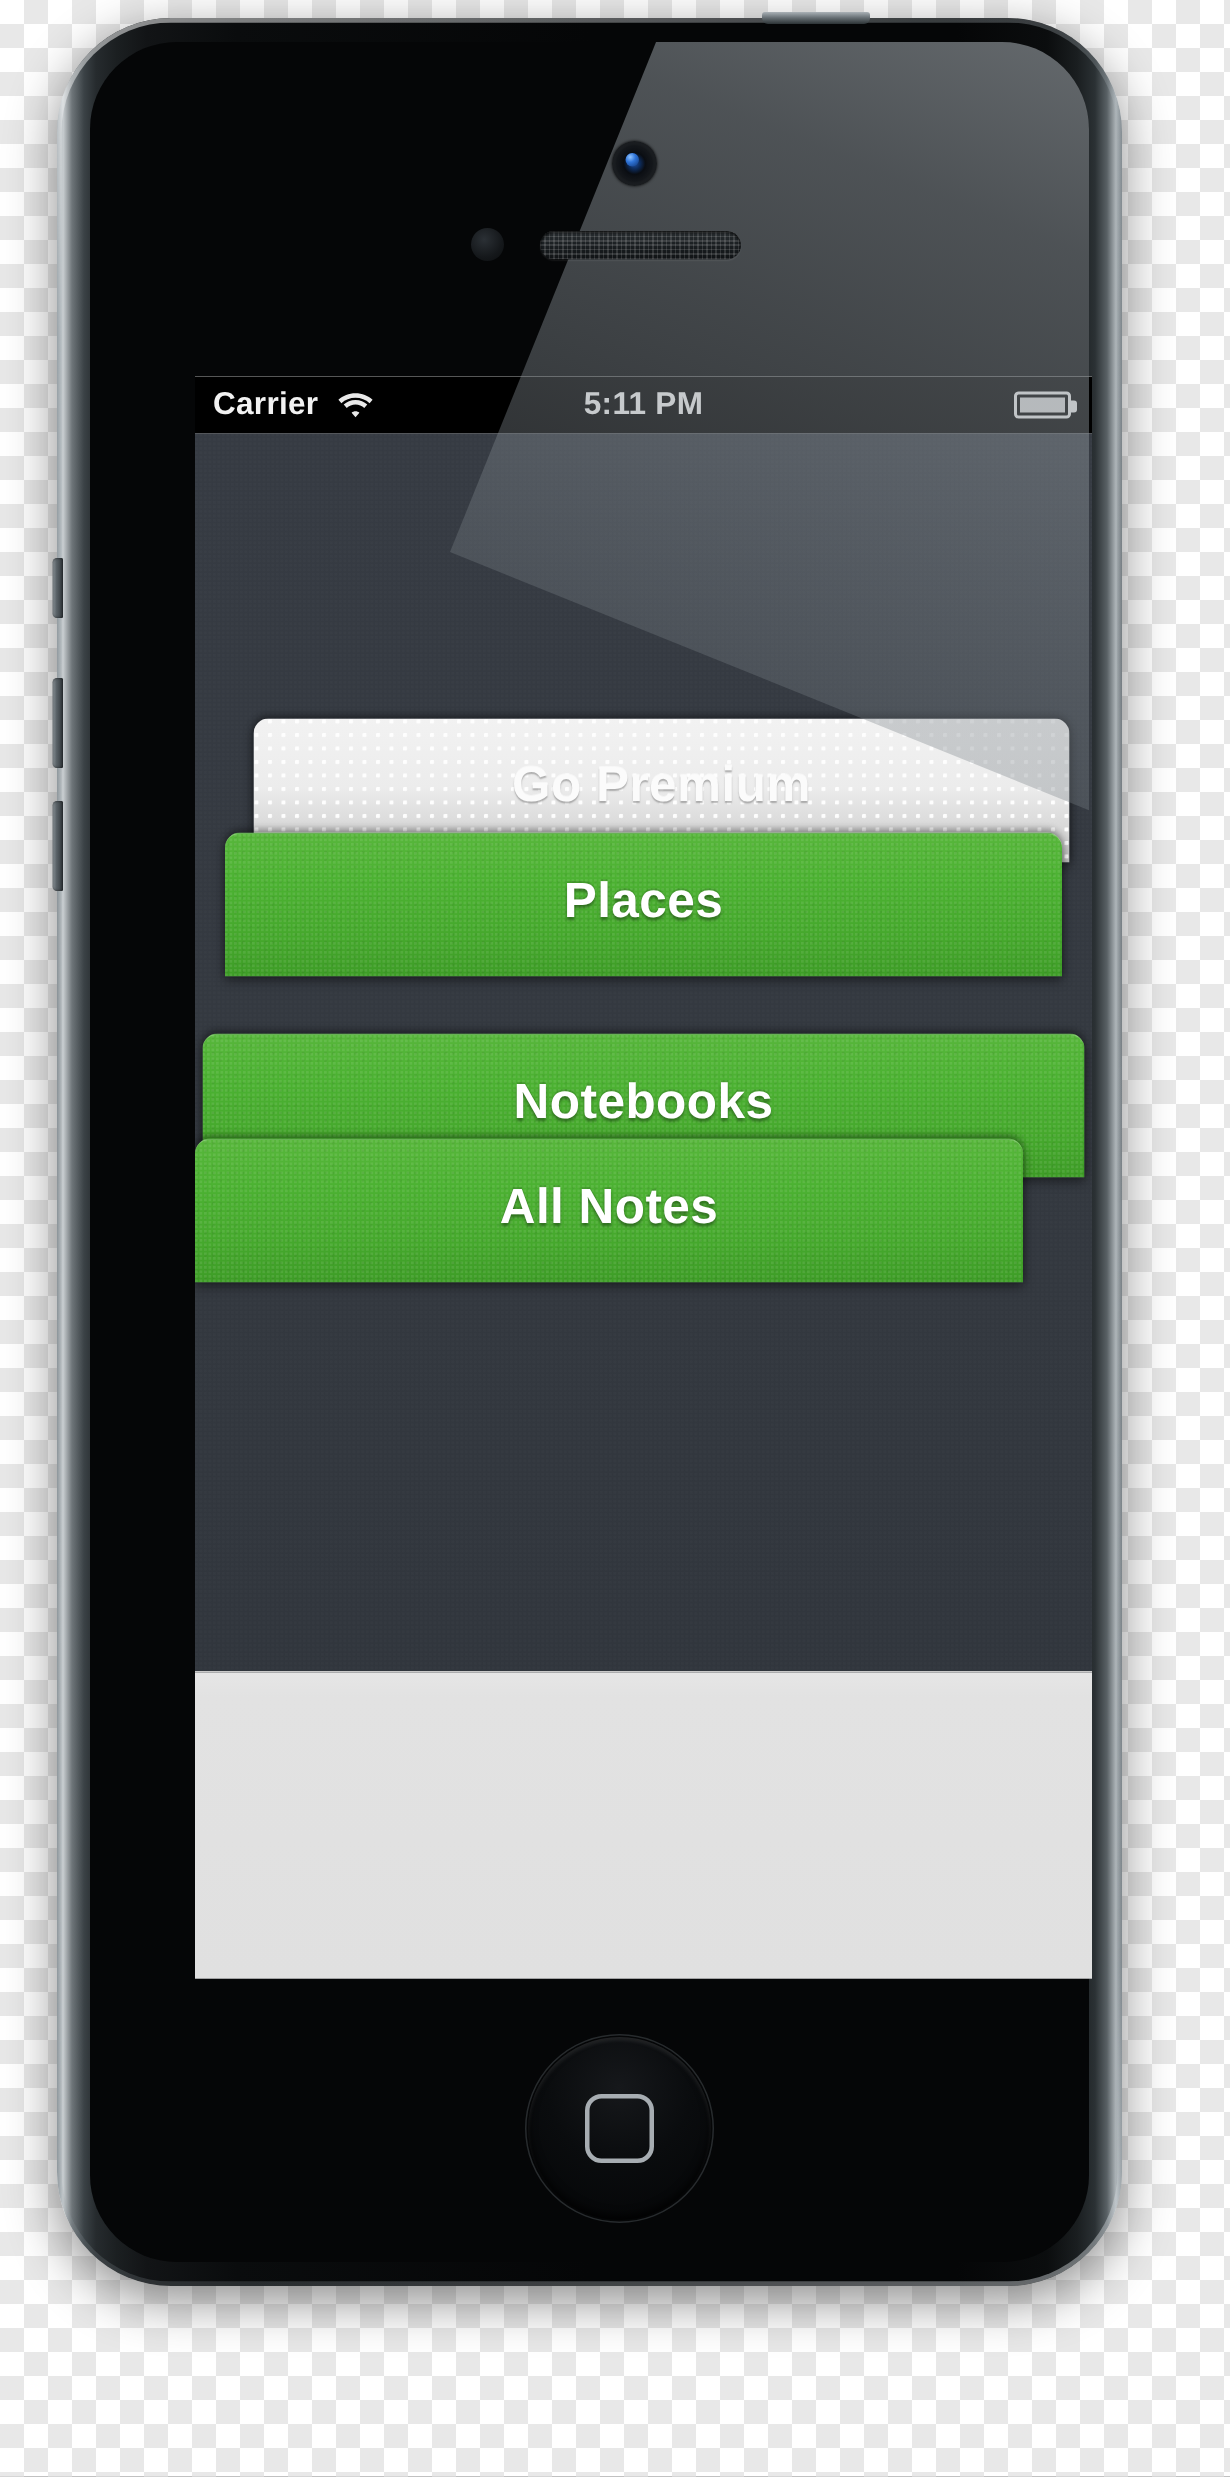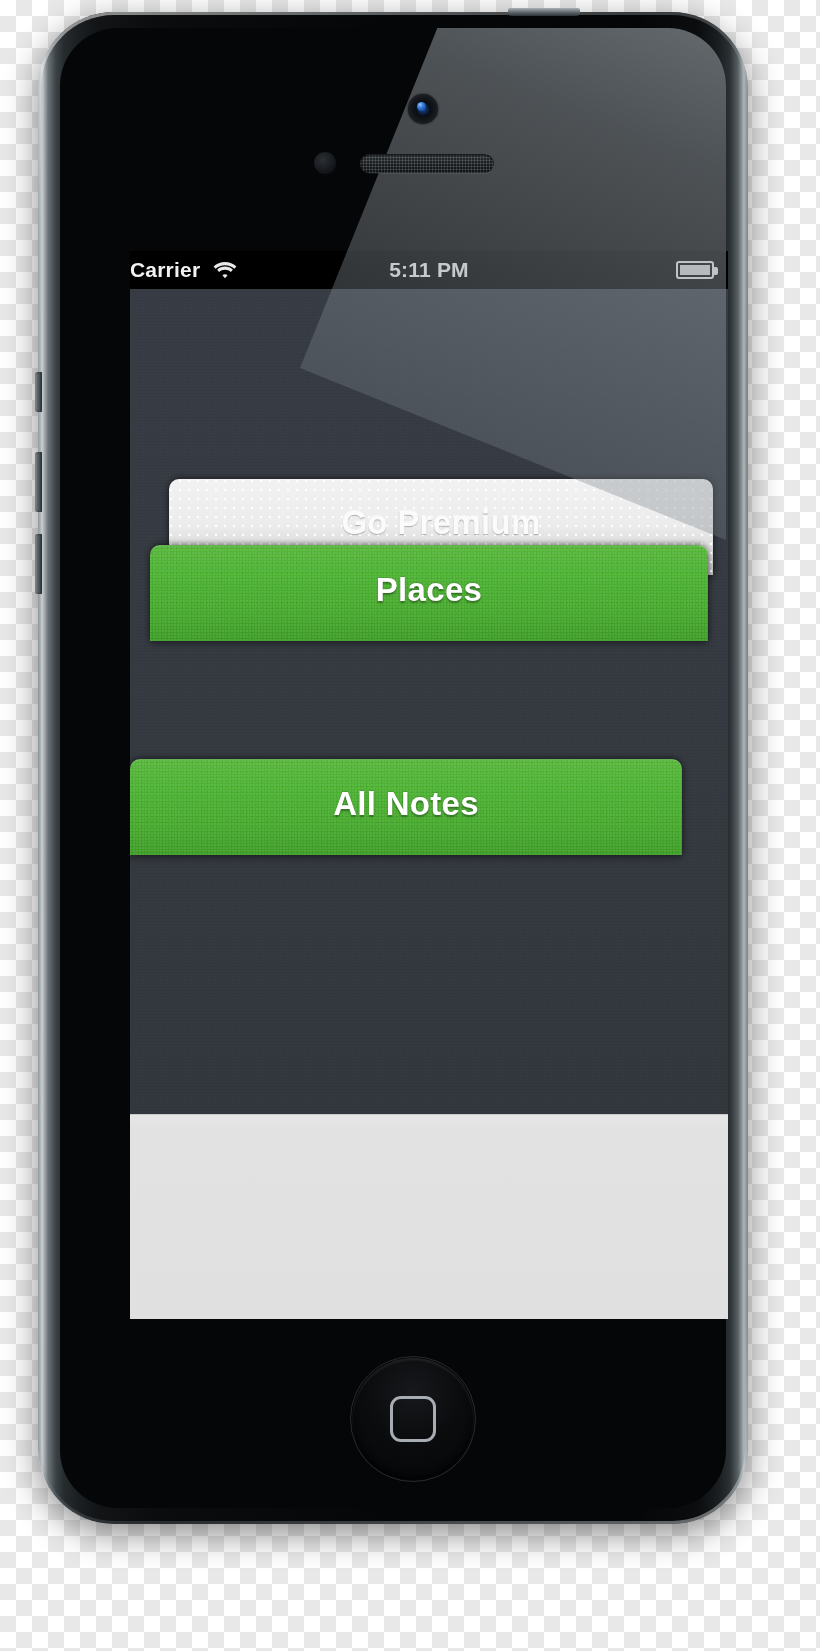--- a/index.html
+++ b/index.html
@@ -178,21 +178,21 @@
     position: relative;
     height: 38px;
     background: #000000;
     display: flex;
     align-items: center;
     color: #f2f2f2;
     font-size: 21px;
     font-weight: bold;
     letter-spacing: 0.2px;
   }
-  #carrier-label { margin-left: 0; }
+  #carrier-label { margin-left: 12px; }
   #wifi-icon {
     margin-left: 12px;
     width: 26px;
     height: 20px;
     position: relative;
   }
   #clock-label {
     position: absolute;
     left: 0; right: 0;
     text-align: center;
@@ -354,25 +354,28 @@
       <span id="battery-icon"></span>
     </div>
 
     <div id="app-bg"></div>
 
     <div id="tabstack">
       <div class="tab premium" style="left:27px; top:190px; width:544px; height:96px; z-index:1;">
         <span class="tab-label">Go Premium</span>
       </div>
 
-      <div class="tab green" style="left:20px; top:256px; width:558px; height:96px; z-index:2;">
+      <div class="tab green" style="left:20px; top:266px; width:558px; height:96px; z-index:2;">
         <span class="tab-label">Places</span>
       </div>
 
 
+      <div class="tab green" style="left:5px; top:400px; width:588px; height:96px; z-index:4;">
+        <span class="tab-label">Notebooks</span>
+      </div>
 
       <div class="tab green" style="left:0px; top:470px; width:552px; height:96px; z-index:5;">
         <span class="tab-label">All Notes</span>
       </div>
     </div>
 
     <div id="content-panel"></div>
   </div>
 
   <div id="glare">

